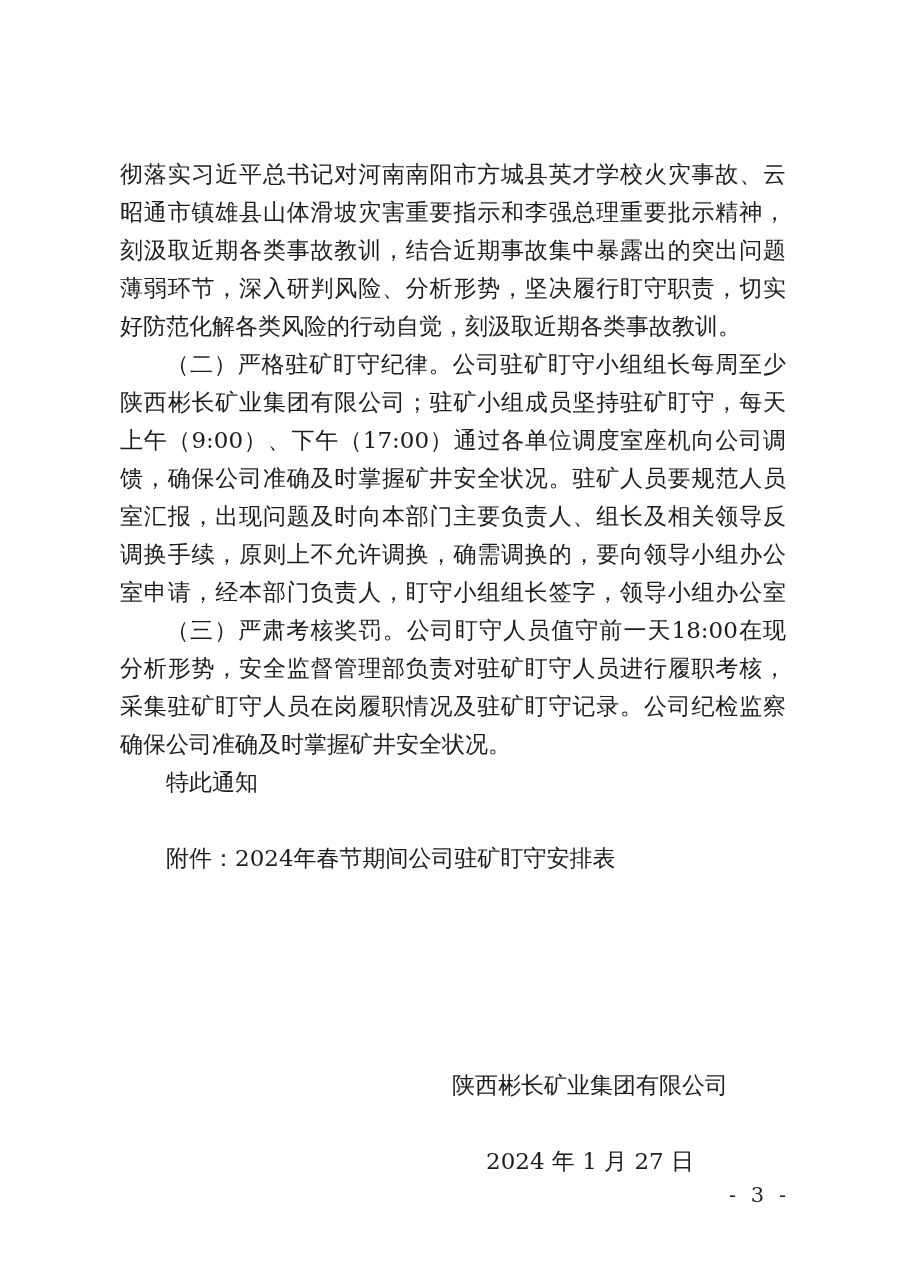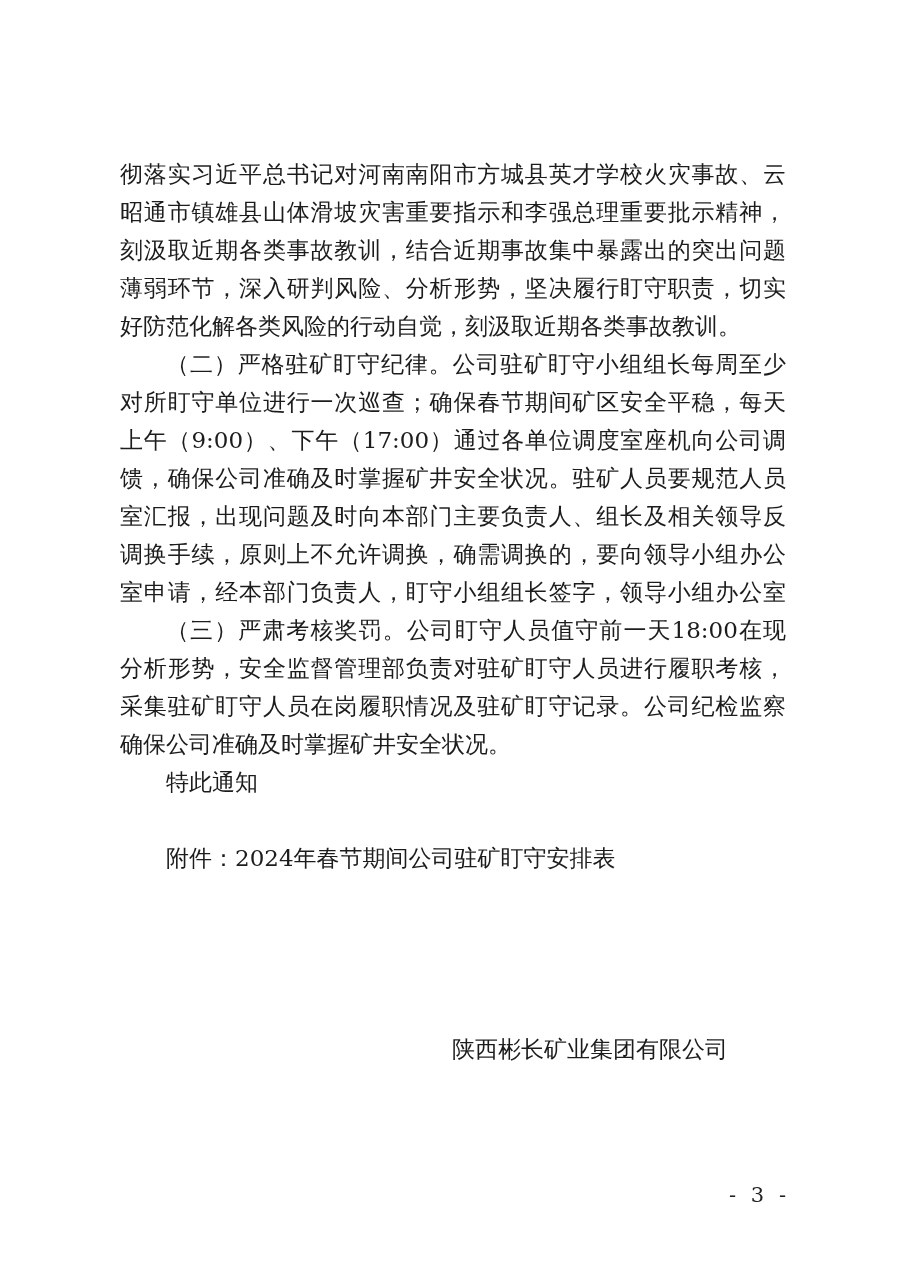--- a/index.html
+++ b/index.html
@@ -51,20 +51,21 @@
     top: 1029px;
     width: 300px;
     text-align: center;
     font-size: 23px;
     line-height: 40px;
   }
   .sig-line {
     height: 40px;
     overflow: hidden;
     white-space: nowrap;
+    margin-top: 36px;
   }
   .footer-page-number {
     position: absolute;
     top: 1183px;
     right: 110px;
     font-size: 21px;
     line-height: 24px;
     letter-spacing: 4px;
     color: #222222;
   }
@@ -74,34 +75,35 @@
 
 <div class="page">
 
   <div class="body-text">
     <div class="line full">彻落实习近平总书记对河南南阳市方城县英才学校火灾事故、云南</div>
     <div class="line full">昭通市镇雄县山体滑坡灾害重要指示和李强总理重要批示精神，深</div>
     <div class="line full">刻汲取近期各类事故教训，结合近期事故集中暴露出的突出问题和</div>
     <div class="line full">薄弱环节，深入研判风险、分析形势，坚决履行盯守职责，切实做</div>
     <div class="line end">好防范化解各类风险的行动自觉，刻汲取近期各类事故教训。</div>
     <div class="line full indent">（二）严格驻矿盯守纪律。公司驻矿盯守小组组长每周至少</div>
-    <div class="line full">对所盯守单位进行一次巡查；确保春节期间矿区安全平稳，每天</div>
+    <div class="line full">陕西彬长矿业集团有限公司；驻矿小组成员坚持驻矿盯守，每天</div>
     <div class="line full">上午（9:00）、下午（17:00）通过各单位调度室座机向公司调度</div>
     <div class="line full">馈，确保公司准确及时掌握矿井安全状况。驻矿人员要规范人员</div>
     <div class="line full">室汇报，出现问题及时向本部门主要负责人、组长及相关领导反</div>
     <div class="line full">调换手续，原则上不允许调换，确需调换的，要向领导小组办公</div>
     <div class="line full">室申请，经本部门负责人，盯守小组组长签字，领导小组办公室</div>
     <div class="line full indent">（三）严肃考核奖罚。公司盯守人员值守前一天18:00在现</div>
     <div class="line full">分析形势，安全监督管理部负责对驻矿盯守人员进行履职考核，</div>
     <div class="line full">采集驻矿盯守人员在岗履职情况及驻矿盯守记录。公司纪检监察</div>
     <div class="line end">确保公司准确及时掌握矿井安全状况。</div>
     <div class="line end indent">特此通知</div>
     <div class="spacer"></div>
     <div class="line end indent">附件：2024年春节期间公司驻矿盯守安排表</div>
   </div>
 
   <div class="signature">
     <div class="sig-line">陕西彬长矿业集团有限公司</div>
+    <div class="sig-line">2024 年 1 月 27 日</div>
   </div>
 
   <div class="footer-page-number">- 3 -</div>
 
 </div>
 
 </body></html>

